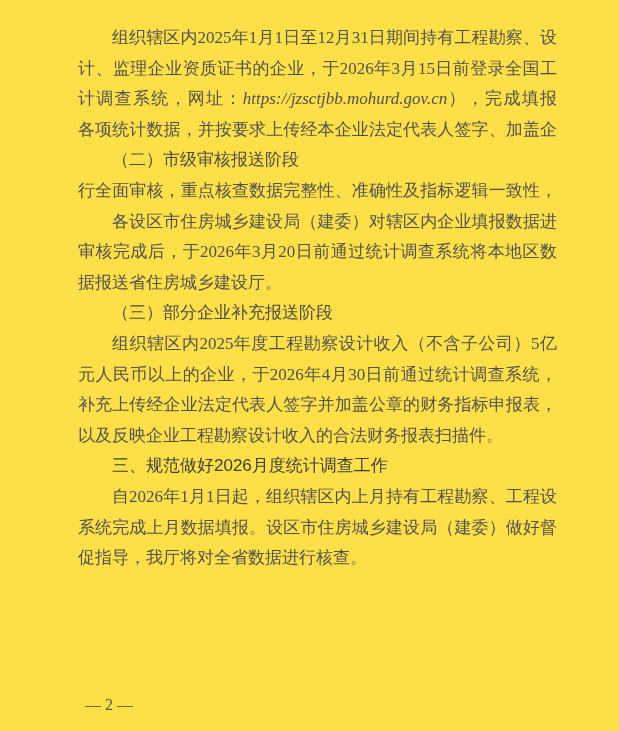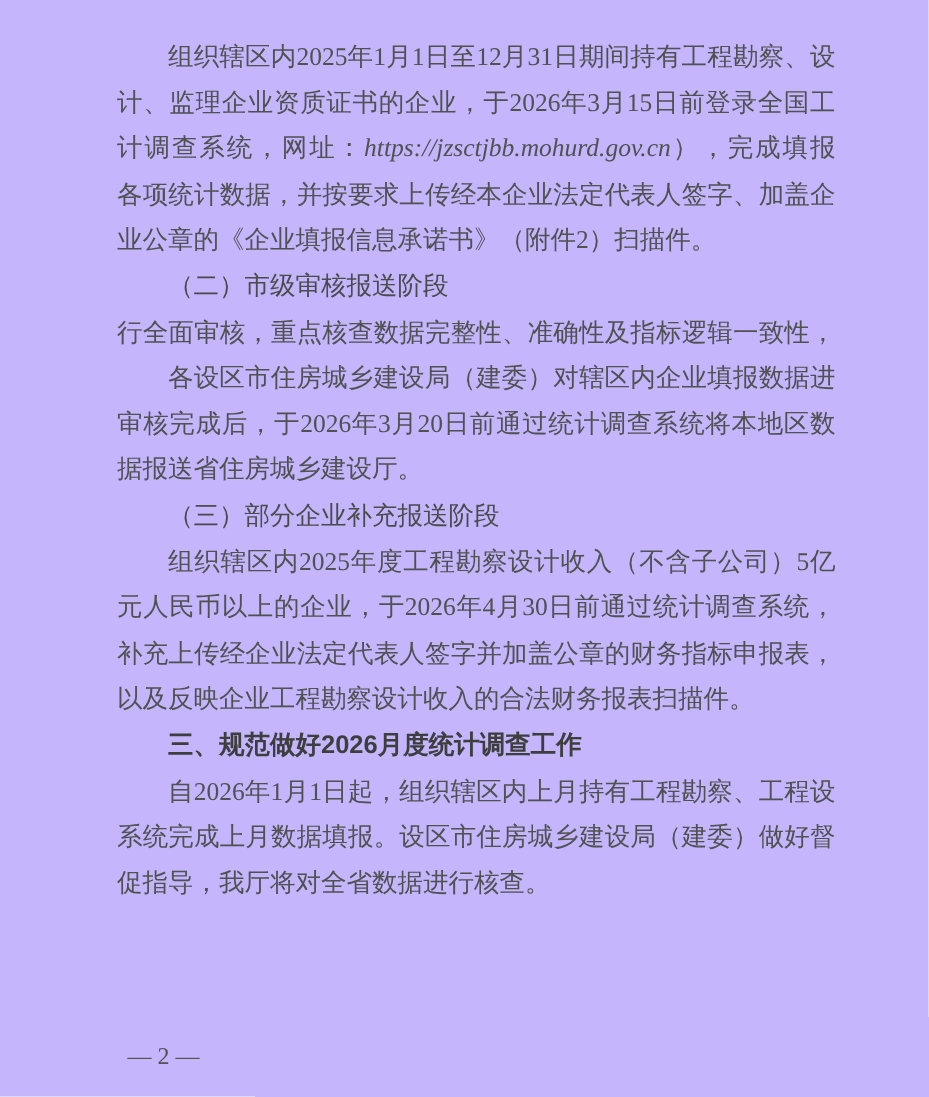--- a/index.html
+++ b/index.html
@@ -4,21 +4,21 @@
 <style>
   html, body {
     margin: 0;
     padding: 0;
     background: #f6f6f4;
   }
   .page {
     position: relative;
     width: 619px;
     height: 731px;
-    background: #c4b5fd;
+    background: #fde047;
     overflow: hidden;
     font-family: "Liberation Serif", "DejaVu Serif", serif;
     color: #515151;
   }
   .content {
     position: absolute;
     top: 23px;
     left: 78px;
     width: 479px;
   }
@@ -35,21 +35,21 @@
     text-align-last: auto;
   }
   .indent {
     text-indent: 34px;
   }
   .h-kai {
     color: #4b4b4b;
   }
   .h-bold {
     font-family: "Liberation Sans", "DejaVu Sans", sans-serif;
-    font-weight: bold;
+    font-weight: normal;
     color: #3e3e3e;
   }
   .url-text {
     font-family: "Liberation Serif", "DejaVu Serif", serif;
     font-style: italic;
   }
   .footer {
     position: absolute;
     left: 85px;
     top: 696px;
@@ -61,21 +61,20 @@
 </head>
 <body>
 
 <div class="page">
   <div class="content">
 
     <div class="line indent">组织辖区内2025年1月1日至12月31日期间持有工程勘察、设</div>
     <div class="line">计、监理企业资质证书的企业，于2026年3月15日前登录全国工</div>
     <div class="line"><span>计调查系统，网址：</span><span class="url-text">https://jzsctjbb.mohurd.gov.cn</span><span>），完成填报</span></div>
     <div class="line">各项统计数据，并按要求上传经本企业法定代表人签字、加盖企</div>
-    <div class="line end">业公章的《企业填报信息承诺书》（附件2）扫描件。</div>
 
     <div class="line end indent h-kai">（二）市级审核报送阶段</div>
 
     <div class="line">行全面审核，重点核查数据完整性、准确性及指标逻辑一致性，</div>
     <div class="line indent">各设区市住房城乡建设局（建委）对辖区内企业填报数据进</div>
     <div class="line">审核完成后，于2026年3月20日前通过统计调查系统将本地区数</div>
     <div class="line end">据报送省住房城乡建设厅。</div>
 
     <div class="line end indent h-kai">（三）部分企业补充报送阶段</div>
 

